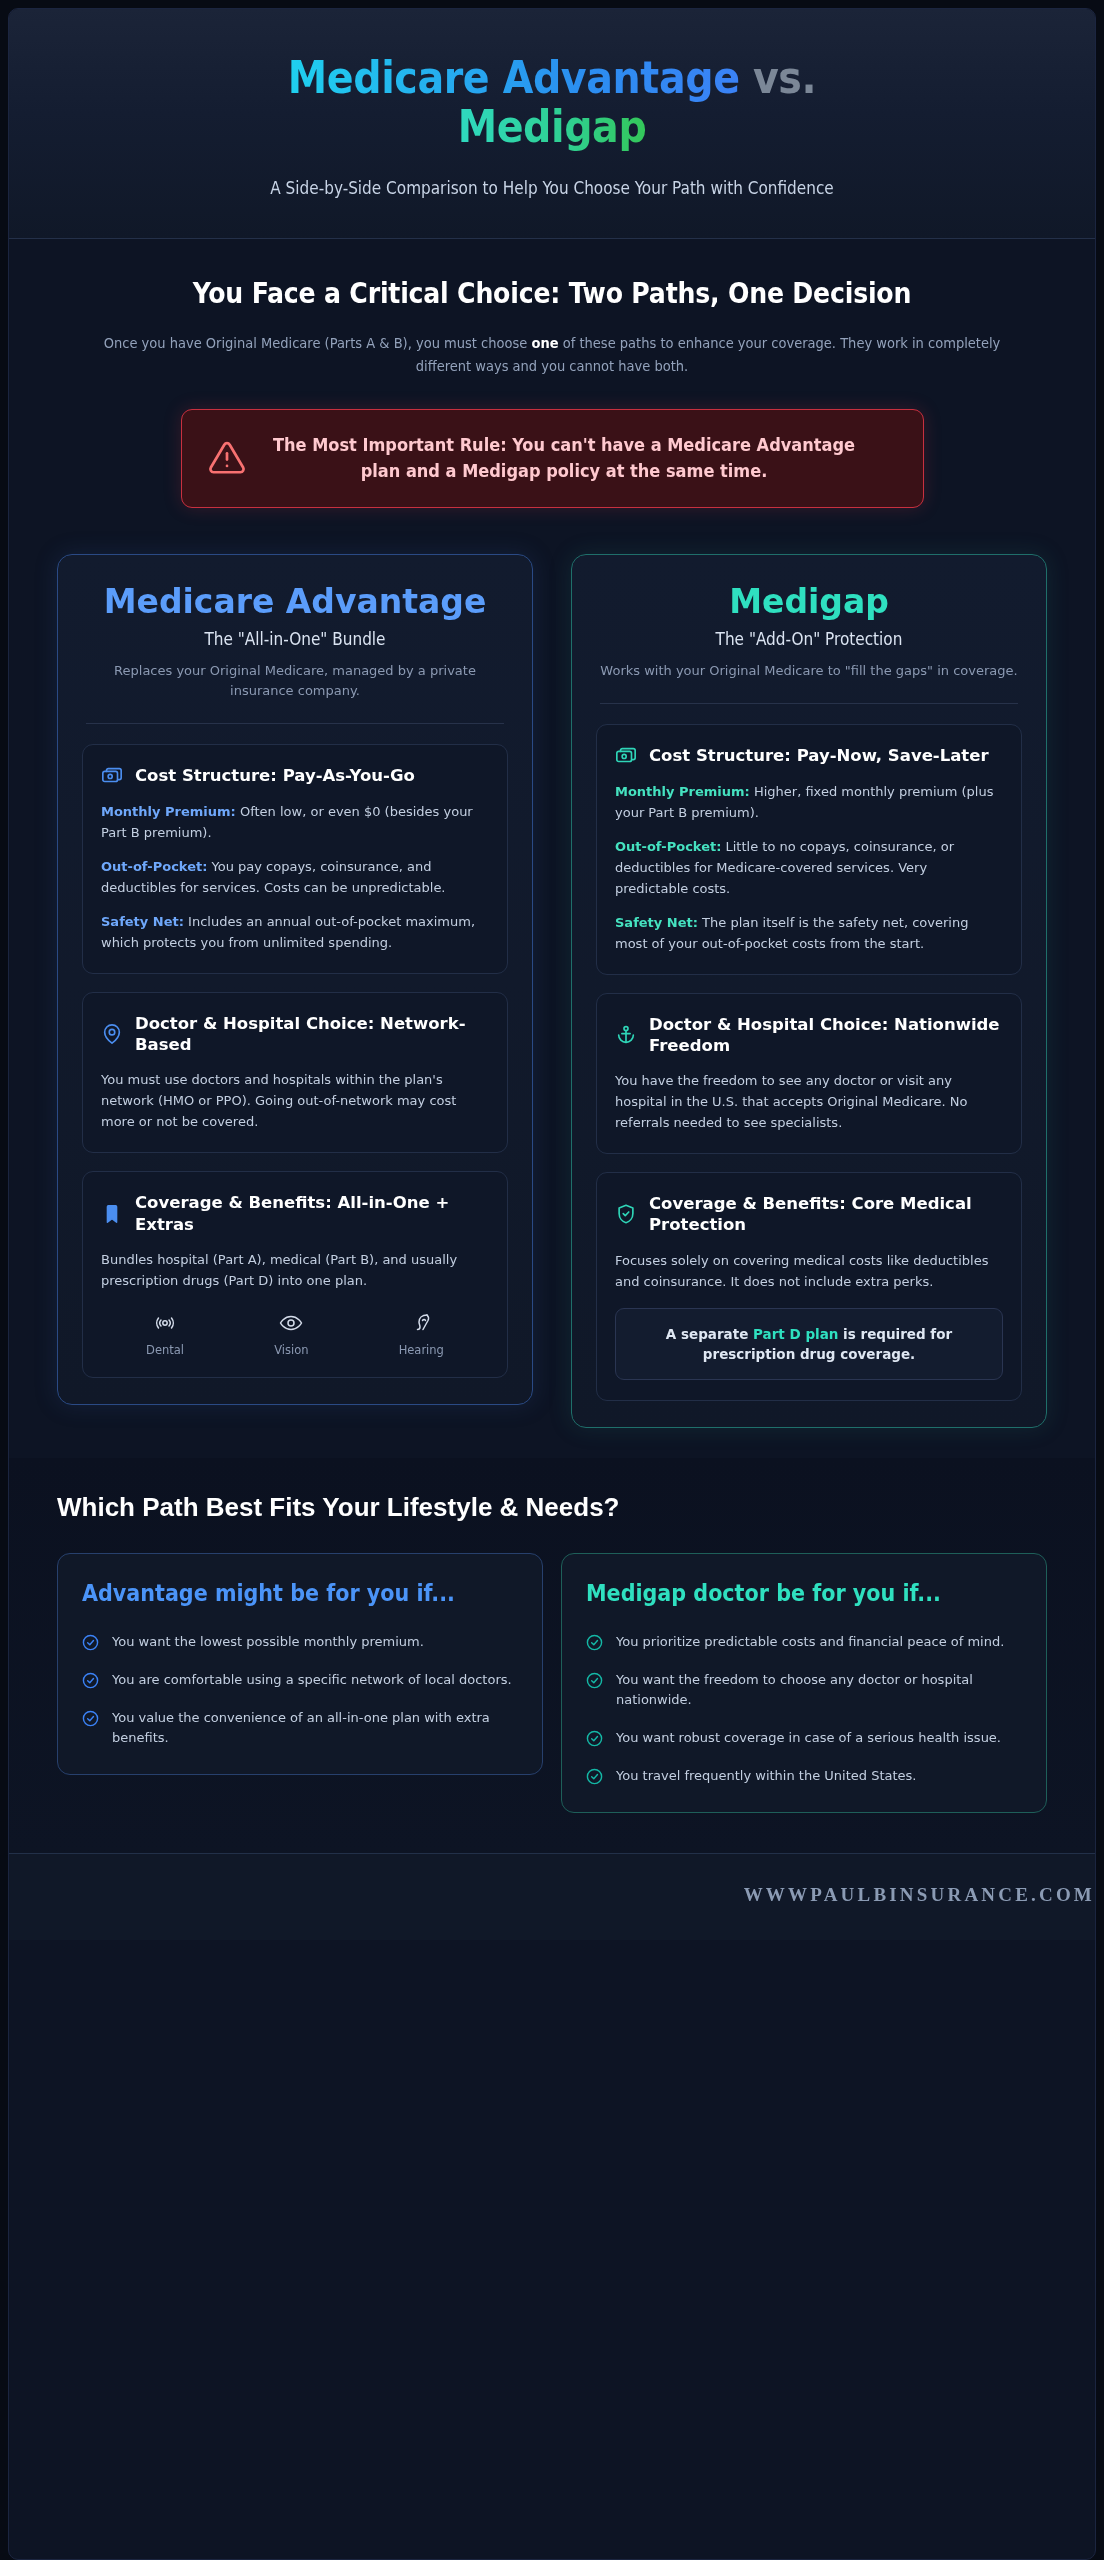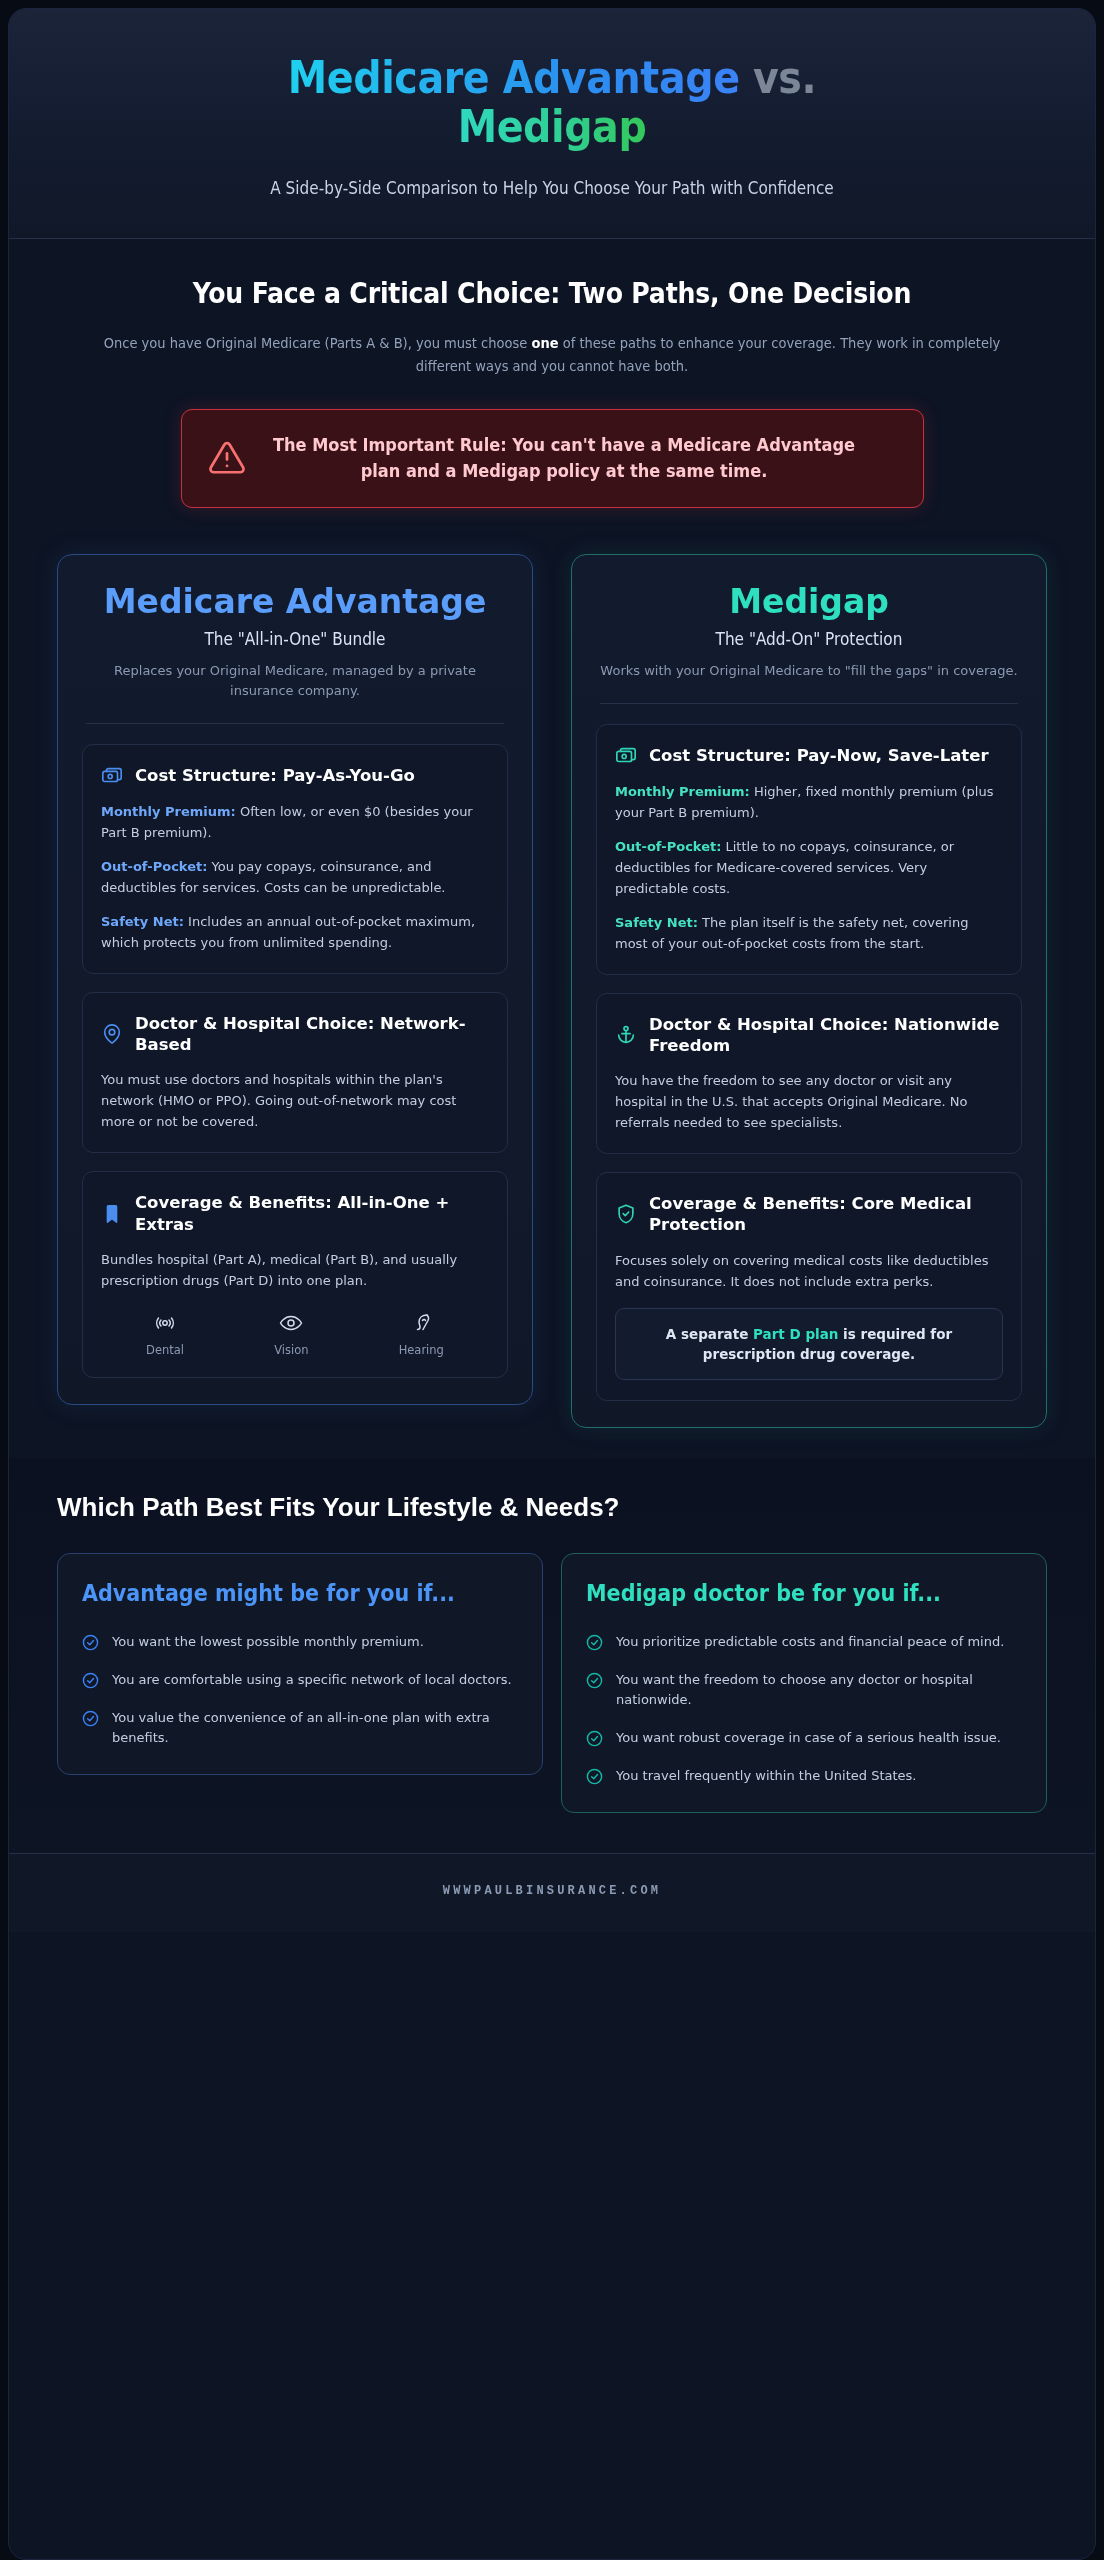--- a/index.html
+++ b/index.html
@@ -7,21 +7,21 @@
     width: 1104px;
     background: #070b14;
     font-family: "DejaVu Sans", sans-serif;
   }
   body { padding: 8px 8px 0 8px; }
 
   .page {
     width: 1088px;
     min-height: 2552px;
     background: #0d1424;
-    border-radius: 18px;
+    border-radius: 10px;
     overflow: hidden;
     position: relative;
     border: 1px solid #1b2540;
   }
 
   
   .hero {
     padding: 44px 40px 40px 40px;
     text-align: center;
     background: linear-gradient(180deg, #1b2438 0%, #141d31 45%, #101828 100%);
@@ -238,25 +238,26 @@
   .fit-text { font-size: 13px; line-height: 1.55; color: #c3cfe1; }
 
   
   .footer {
     border-top: 1px solid #223049;
     padding: 30px 0 34px 0;
     text-align: center;
     background: #101828;
   }
   .footer-text {
-    font-family: Liberation Mono, monospace;
-    font-size: 12px;
+    font-family: Liberation Serif, serif;
+    font-size: 19px;
     font-weight: 700;
     letter-spacing: 3.2px;
     color: #8b9bb4;
+    text-align: right;
   }
 </style>
 </head>
 <body>
 
 <div class="page">
 
   <div class="hero">
     <div class="hero-title">
       <span class="grad-blue">Medicare Advantage</span>

